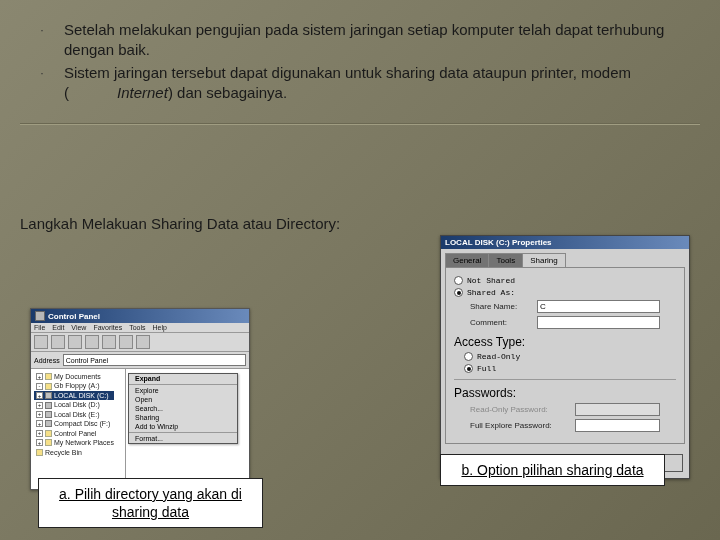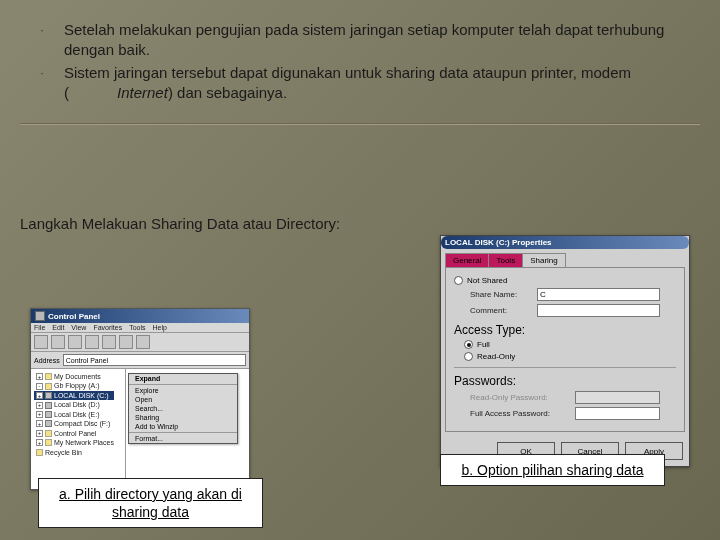--- a/index.html
+++ b/index.html
@@ -141,43 +141,42 @@
     border: 1px solid #444;
     box-shadow: 0 1px 3px rgba(0,0,0,0.4);
     font-size: 8px;
   }
   .props-title {
     background: linear-gradient(90deg, #1a3a6b 0%, #6a8abb 100%);
     color: #fff;
     padding: 2px 4px;
     font-weight: bold;
     font-size: 8px;
-    border-radius: 6px;
   }
   .props-tabs {
     display: flex;
     padding: 4px 4px 0 4px;
     gap: 0;
     font-size: 8px;
   }
   .props-tab {
     padding: 2px 7px;
-    background: #be185d;
+    background: #737373;
     border: 1px solid #888;
     border-bottom: none;
     margin-right: -1px;
   }
   .props-tab.active { background: #d0d0d0; position: relative; z-index: 2; }
   .props-panel {
     margin: 0 4px 4px 4px;
     border: 1px solid #888;
     background: #d0d0d0;
     padding: 8px;
   }
-  .radio-row { display: flex; align-items: center; gap: 4px; margin-bottom: 3px; font-size: 8px; }
+  .radio-row { display: flex; align-items: center; gap: 4px; margin-bottom: 3px; font-size: 8px; font-family: Liberation Mono, monospace; }
   .radio { width: 9px; height: 9px; border: 1px solid #555; border-radius: 50%; display: inline-flex; align-items: center; justify-content: center; background: #fff; }
   .radio.on::after { content: ""; width: 4px; height: 4px; background: #111; border-radius: 50%; }
   .form-row { display: flex; align-items: center; gap: 5px; margin: 3px 16px; font-size: 8px; }
   .form-label { width: 62px; color: #222; }
   .form-input { flex: 1; height: 13px; background: #fff; border: 1px solid #777; font-size: 8px; padding: 0 2px; display: flex; align-items: center; }
   .group-label { font-size: 12px; margin: 6px 0 3px 0; }
   .group-divider { border-top: 1px solid #999; margin: 6px 0; }
   .props-buttons {
     display: flex;
     justify-content: flex-end;
@@ -330,45 +329,49 @@
   <div class="props-tabs">
     <div class="props-tab">General</div>
     <div class="props-tab">Tools</div>
     <div class="props-tab active">Sharing</div>
   </div>
   <div class="props-panel">
     <div class="radio-row">
         <span class="radio"></span>
         <span>Not Shared</span>
       </div>
+    <div class="radio-row">
+        <span class="radio on"></span>
+        <span>Shared As:</span>
+      </div>
     <div class="form-row">
       <div class="form-label">Share Name:</div>
       <div class="form-input">C</div>
     </div>
     <div class="form-row">
       <div class="form-label">Comment:</div>
       <div class="form-input"></div>
     </div>
     <div class="group-label">Access Type:</div>
     <div class="radio-row" style="padding-left:10px">
+        <span class="radio"></span>
+        <span>Read-Only</span>
+      </div>
+    <div class="radio-row" style="padding-left:10px">
         <span class="radio on"></span>
         <span>Full</span>
-      </div>
-    <div class="radio-row" style="padding-left:10px">
-        <span class="radio"></span>
-        <span>Read-Only</span>
       </div>
     <div class="group-divider"></div>
     <div class="group-label">Passwords:</div>
     <div class="form-row">
       <div class="form-label" style="width:100px;color:#888">Read-Only Password:</div>
       <div class="form-input" style="background:#ddd"></div>
     </div>
     <div class="form-row">
-      <div class="form-label" style="width:100px">Full Access Password:</div>
+      <div class="form-label" style="width:100px">Full Explore Password:</div>
       <div class="form-input"></div>
     </div>
   </div>
   <div class="props-buttons">
     <div class="props-btn">OK</div>
     <div class="props-btn">Cancel</div>
     <div class="props-btn">Apply</div>
   </div>
 </div>
 

